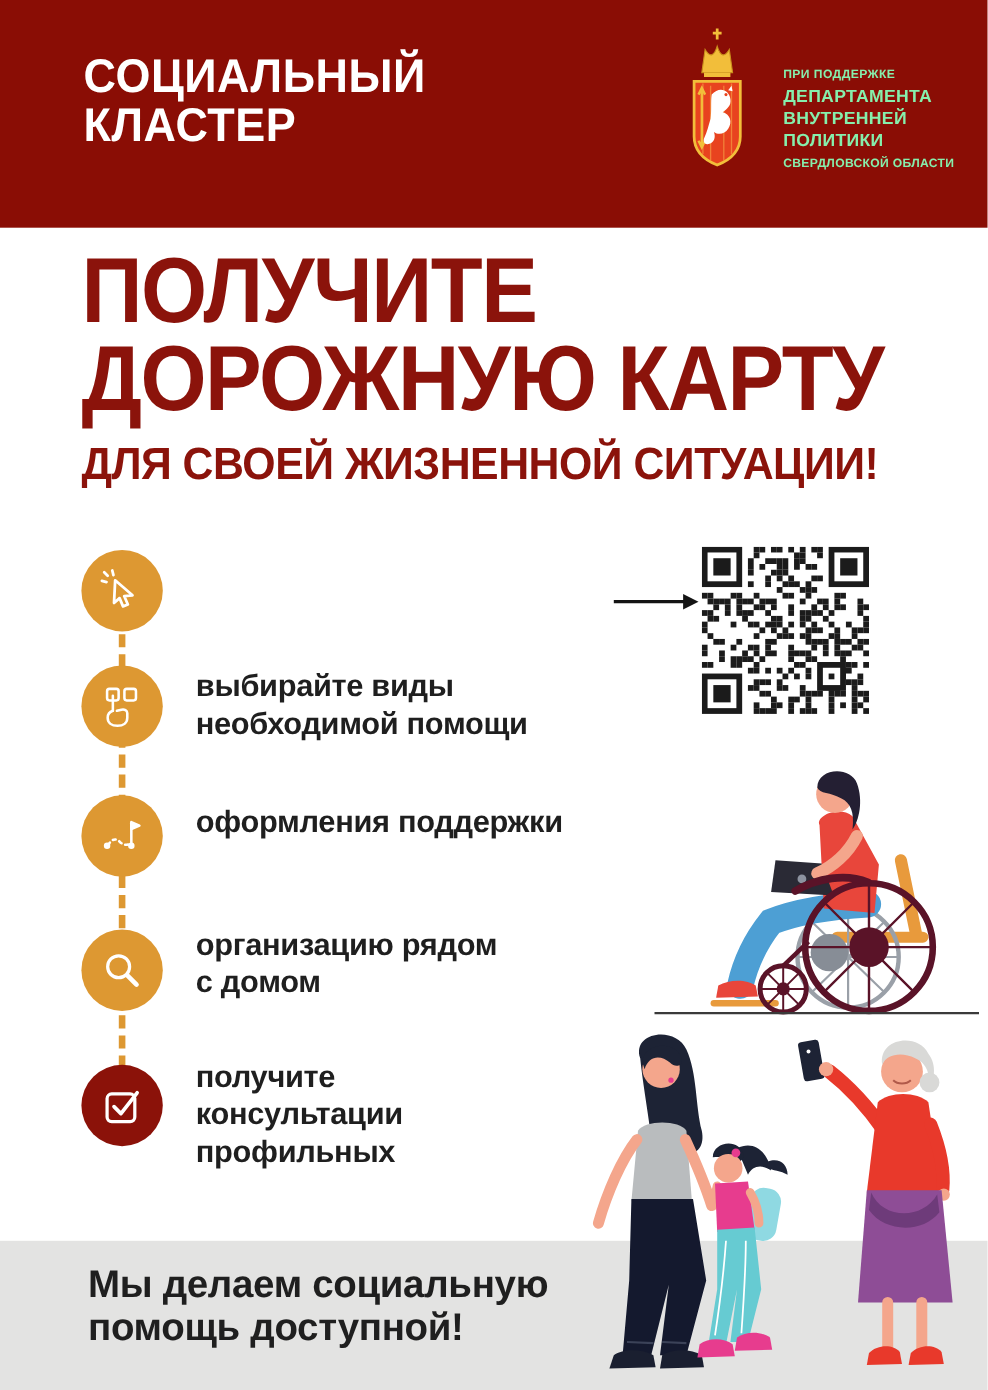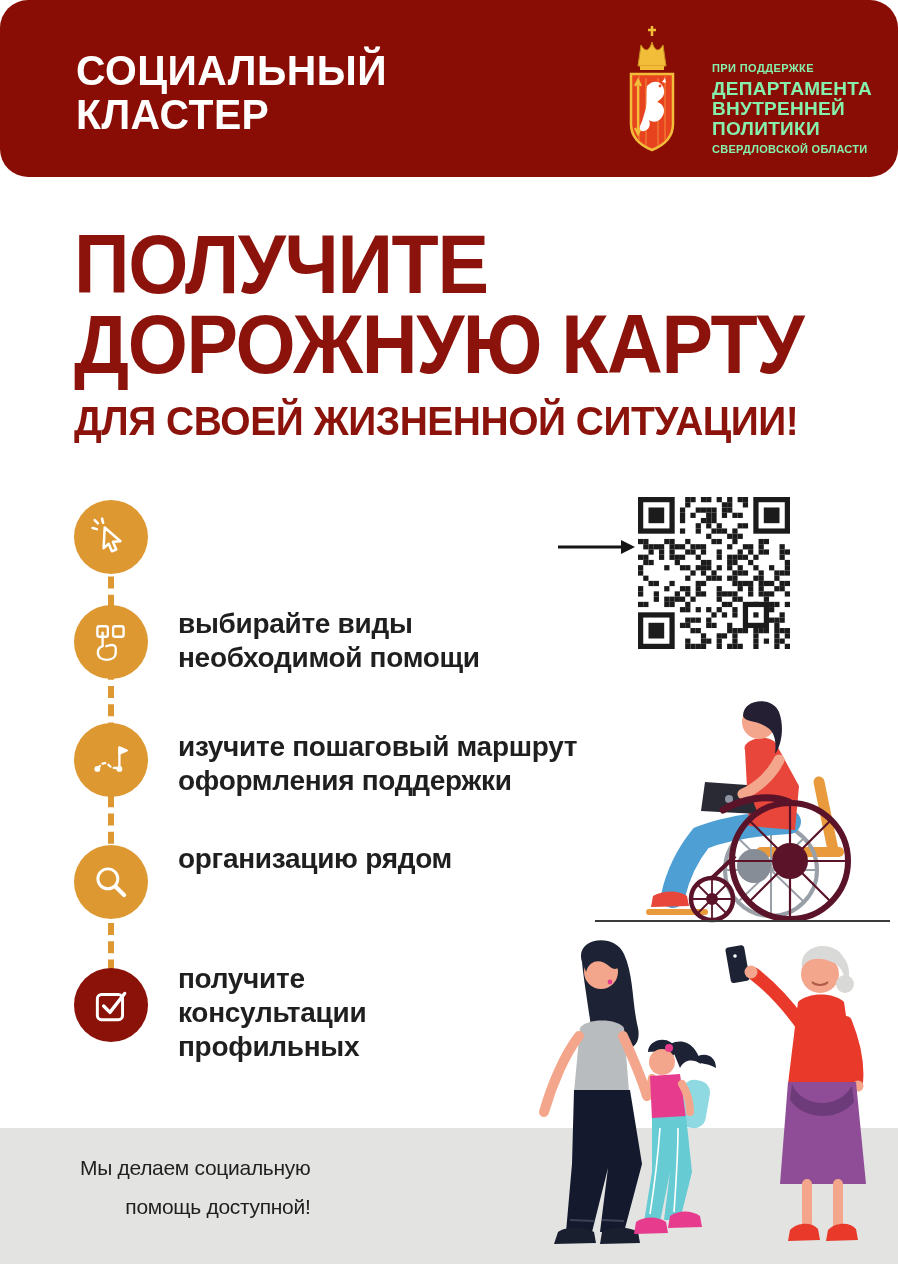--- a/index.html
+++ b/index.html
@@ -1,27 +1,27 @@
 <!DOCTYPE html>
 <html><head>
 <meta charset="utf-8">
 <style>
   html,body{margin:0;padding:0;background:#fff;}
   .poster{position:relative;width:898px;height:1264px;background:#ffffff;overflow:hidden;
           font-family:"Liberation Sans", sans-serif;}
 
   
-  .header{position:absolute;left:0;top:0;width:898px;height:177px;background:#8A0D05;border-radius:28px;}
+  .header{position:absolute;left:0;top:0;width:898px;height:207px;background:#8A0D05;}
   .brand{position:absolute;left:76px;top:48px;color:#fff;font-weight:700;
          font-size:43px;line-height:44px;letter-spacing:.5px;
          transform:scaleX(.95);transform-origin:left top;white-space:nowrap;}
   .emblem{position:absolute;left:616px;top:22px;width:72px;height:132px;}
   .support{position:absolute;left:712px;top:62px;color:#86efac;white-space:nowrap;}
   .support .s-small{font-size:11px;font-weight:700;letter-spacing:.4px;margin-bottom:5px;}
-  .support .s-big{font-size:19px;font-weight:700;line-height:20px;letter-spacing:.3px;}
+  .support .s-big{font-size:16px;font-weight:700;line-height:20px;letter-spacing:.3px;}
   .support .s-last{font-size:11px;font-weight:700;letter-spacing:.3px;margin-top:4px;}
 
   
   .hero-title{position:absolute;left:74px;top:224px;color:#8B130B;font-weight:700;
               font-size:84px;line-height:80px;letter-spacing:-1.5px;
               transform:scaleX(.92);transform-origin:left top;white-space:nowrap;}
   .hero-sub{position:absolute;left:74px;top:398px;color:#8B130B;font-weight:700;
             font-size:41px;letter-spacing:-.5px;transform:scaleX(.95);
             transform-origin:left top;white-space:nowrap;}
 
@@ -38,22 +38,22 @@
 
   
   .qr{position:absolute;left:638px;top:497px;width:152px;height:152px;background:#fff;}
 
   
   .illu-wheelchair{position:absolute;left:593px;top:690px;width:300px;height:236px;}
   .illu-family{position:absolute;left:502px;top:932px;width:392px;height:330px;z-index:3;}
 
   
   .footer-band{position:absolute;left:0;top:1128px;width:898px;height:136px;background:#E3E3E2;z-index:1;}
-  .footer-text{position:absolute;left:80px;top:1148px;color:#1F1F1F;font-weight:400;
-               font-size:21px;line-height:39px;letter-spacing:-.3px;z-index:2;white-space:nowrap;text-align:right;}
+  .footer-text{position:absolute;left:80px;top:1148px;color:#1F1F1F;font-weight:700;
+               font-size:35px;line-height:39px;letter-spacing:-.3px;z-index:2;white-space:nowrap;}
 </style>
 </head>
 <body>
 
 <div class="poster">
 
   <div class="header">
     <div class="brand">
       <div>СОЦИАЛЬНЫЙ</div>
       <div>КЛАСТЕР</div>
@@ -122,32 +122,32 @@
   <div class="step-circle c-orange" style="top:723px">
     <svg width="42" height="42" viewBox="0 0 40 40" fill="none" stroke="#fff" stroke-width="2.2" stroke-linecap="round" stroke-linejoin="round">
       <path d="M28 9 V27"></path>
       <path d="M28 8 L35 11 L28 14 Z" fill="#fff"></path>
       <path d="M8 28 C11 22 15 22 18 25 C21 28 24 28 27 27" stroke-dasharray="2.6 3.4"></path>
       <circle cx="7" cy="28.5" r="2.8" fill="#fff" stroke="none"></circle>
       <circle cx="28" cy="28.5" r="2.8" fill="#fff" stroke="none"></circle>
     </svg>
   </div>
   <div class="step-text" style="top:730px">
-    <div>изучите пошаговый маршрут</div>
     <div>оформления поддержки</div>
   </div>
 
   <div class="step-circle c-orange" style="top:845px">
     <svg width="42" height="42" viewBox="0 0 40 40" fill="none" stroke="#fff" stroke-linecap="round">
       <circle cx="17" cy="17" r="9.5" stroke-width="2.8"></circle>
       <line x1="24.5" y1="24.5" x2="32.5" y2="32.5" stroke-width="4"></line>
     </svg>
   </div>
   <div class="step-text" style="top:842px">
     <div>организацию рядом</div>
+    <div>с домом</div>
   </div>
 
   <div class="step-circle c-red" style="top:968px">
     <svg width="42" height="42" viewBox="0 0 40 40" fill="none" stroke="#fff" stroke-linecap="round" stroke-linejoin="round">
       <rect x="7" y="10" width="24" height="24" rx="4" stroke-width="2.8"></rect>
       <path d="M13 21 L19 27 L33 9" stroke-width="3.2"></path>
     </svg>
   </div>
   <div class="step-text" style="top:962px">
     <div>получите</div>

